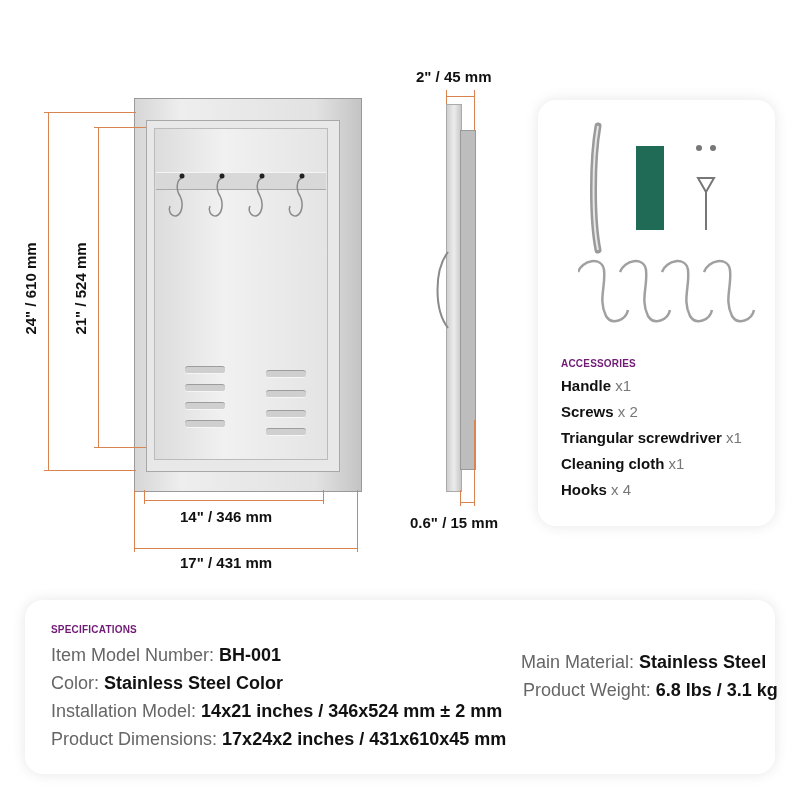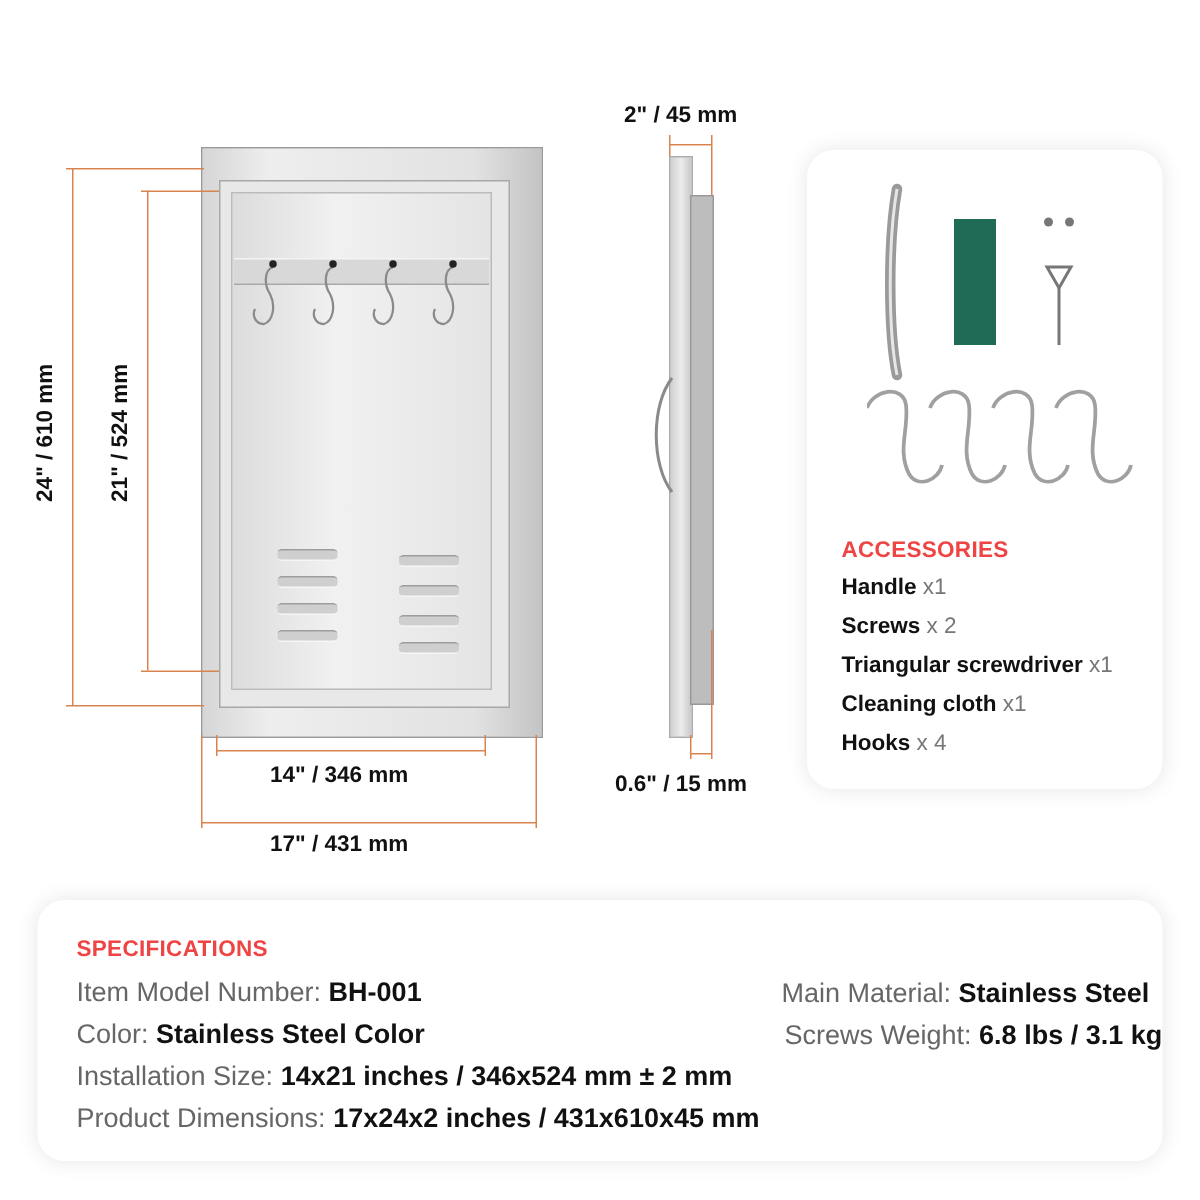--- a/index.html
+++ b/index.html
@@ -2,21 +2,21 @@
 <html><head>
 <meta charset="utf-8">
 <style>
   html,body{margin:0;padding:0;}
   body{width:800px;height:800px;background:#ffffff;position:relative;overflow:hidden;font-family:"Liberation Sans","DejaVu Sans",sans-serif;color:#111;}
   .abs{position:absolute;}
   .dim-label{position:absolute;font-weight:bold;font-size:15px;color:#111;white-space:nowrap;}
   .vert{transform:rotate(-90deg);transform-origin:center center;}
   .oline{position:absolute;background:#d9834f;}
   .card{position:absolute;background:#fff;border-radius:18px;box-shadow:0 0 14px rgba(0,0,0,0.10);}
-  .acc-title,.spec-title{color:#ef4444;font-weight:bold;font-size:15px;letter-spacing:0.2px;}
+  .acc-title,.spec-title{color:#701a75;font-weight:bold;font-size:10px;letter-spacing:0.2px;}
   .acc-row{font-size:15px;font-weight:bold;color:#111;margin-top:8px;height:18px;}
   .acc-row .qty{font-weight:normal;color:#777;text-align:right;}
   .spec-row{font-size:18px;color:#666;height:18px;margin-top:10px;white-space:nowrap;}
   .spec-row b{color:#111;}
   
   .door-outer{position:absolute;left:134px;top:98px;width:226px;height:392px;background:linear-gradient(90deg,#d6d6d6,#eeeeee 20%,#e2e2e2 80%,#c4c4c4);border:1px solid #9a9a9a;}
   .door-frame{position:absolute;left:146px;top:120px;width:192px;height:350px;background:#e8e8e8;border:1px solid #a8a8a8;}
   .door-panel{position:absolute;left:154px;top:128px;width:172px;height:330px;background:linear-gradient(90deg,#dcdcdc,#f1f1f1 40%,#e4e4e4);border:1px solid #bbb;}
   .hook-bar{position:absolute;left:156px;top:172px;width:170px;height:16px;background:#d8d8d8;border-top:1px solid #f4f4f4;border-bottom:1px solid #a9a9a9;}
   .vent{position:absolute;width:40px;height:6px;border-radius:3px;background:#cfcfcf;border-bottom:1px solid #f6f6f6;border-top:1px solid #9d9d9d;}
@@ -124,21 +124,21 @@
     <div class="acc-row"><span>Cleaning cloth</span> <span class="qty">x1</span></div>
     <div class="acc-row"><span>Hooks</span> <span class="qty">x 4</span></div>
   </div>
 </div>
 
 <div class="card" style="left:25px;top:600px;width:750px;height:174px;text-decoration:underline;">
   <div class="abs" style="left:26px;top:24px;">
     <div class="spec-title">SPECIFICATIONS</div>
     <div class="spec-row"><span>Item Model Number:</span> <b>BH-001</b></div>
     <div class="spec-row"><span>Color:</span> <b>Stainless Steel Color</b></div>
-    <div class="spec-row"><span>Installation Size:</span> <b>14x21 inches / 346x524 mm ± 2 mm</b></div>
+    <div class="spec-row"><span>Installation Model:</span> <b>14x21 inches / 346x524 mm ± 2 mm</b></div>
     <div class="spec-row"><span>Product Dimensions:</span> <b>17x24x2 inches / 431x610x45 mm</b></div>
   </div>
   <div class="abs" style="left:496px;top:24px;">
     <div style="height:18px;"></div>
     <div class="spec-row"><span>Main Material:</span> <b>Stainless Steel</b></div>
-    <div class="spec-row" style="padding-left:2px;"><span>Screws Weight:</span> <b>6.8 lbs / 3.1 kg</b></div>
+    <div class="spec-row" style="padding-left:2px;"><span>Product Weight:</span> <b>6.8 lbs / 3.1 kg</b></div>
   </div>
 </div>
 
 </body></html>

